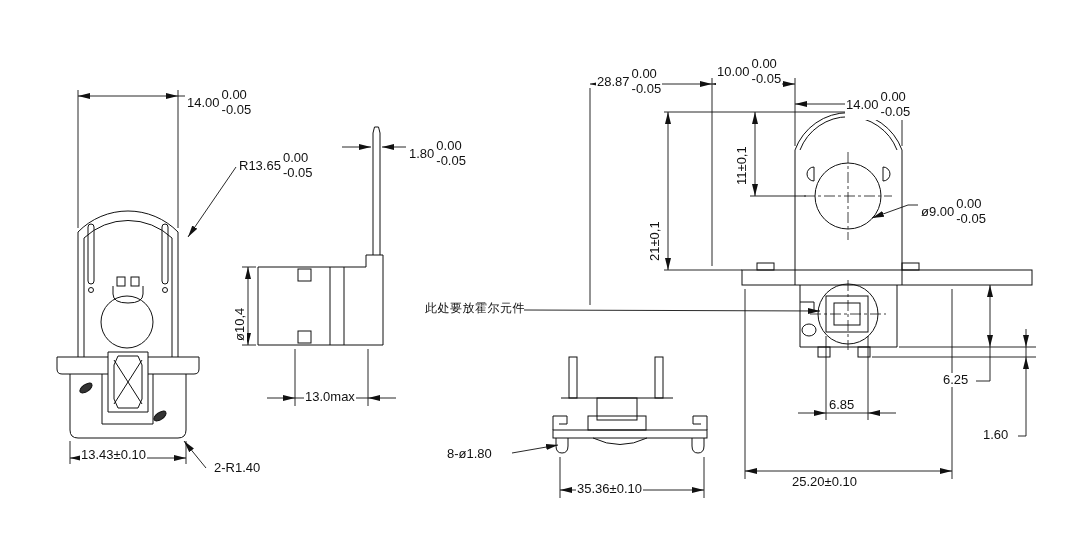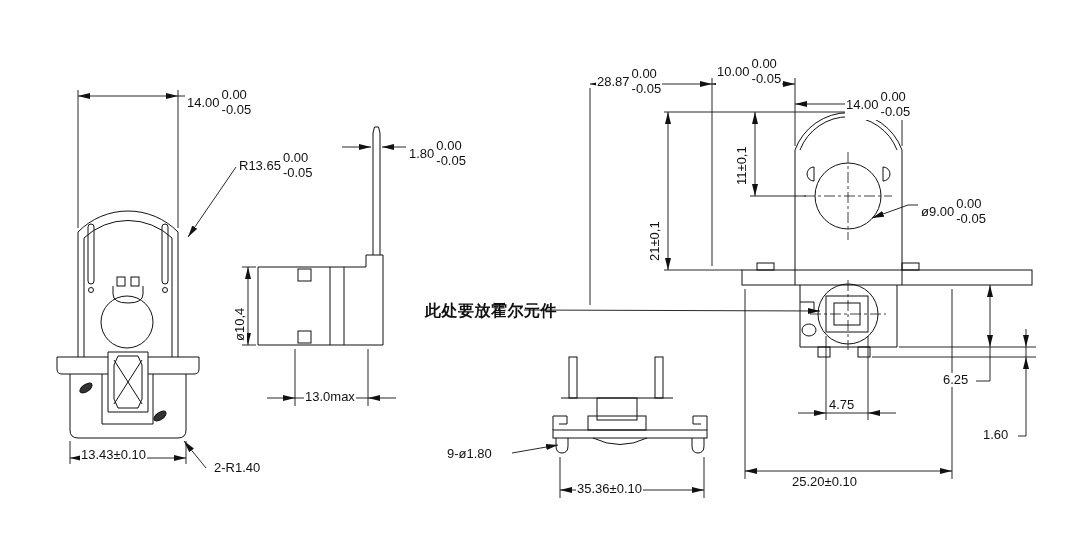--- a/index.html
+++ b/index.html
@@ -3,21 +3,21 @@
 <meta charset="utf-8">
 <style>
   html,body{margin:0;padding:0;background:#fff}
   .stage{position:relative;width:1080px;height:539px;background:#fff;
          font-family:"Liberation Sans",sans-serif;overflow:hidden}
   .stage svg{position:absolute;left:0;top:0}
   .dim{position:absolute;display:inline-flex;align-items:center;white-space:nowrap;
        font-size:13px;color:#111;background:#fff;padding:0 1px;line-height:1.1;z-index:2}
   .dim .tol{display:inline-flex;flex-direction:column;font-size:13px;line-height:1.15;margin-left:2px}
   .rot{transform:rotate(-90deg);transform-origin:0 0}
-  .note{font-weight:bold;font-size:16px;letter-spacing:.5px;background:transparent}
+  .note{font-weight:normal;font-size:12px;letter-spacing:.5px;background:transparent}
 </style>
 </head>
 <body>
 
 <div class="stage">
 
   <svg width="1080" height="539" viewBox="0 0 1080 539">
     <defs>
       <marker id="ar" markerWidth="14" markerHeight="10" refX="12" refY="4" orient="auto-start-reverse" markerUnits="userSpaceOnUse">
         <path d="M0,1 L12,4 L0,7 Z" fill="#111"></path>
@@ -172,21 +172,21 @@
   <div class="dim" style="left:408px;top:139px">
     <span>1.80</span>
       <span class="tol">
         <span>0.00</span>
         <span>-0.05</span>
       </span>
   </div>
   <div class="dim rot" style="left:233px;top:342px">ø10,4</div>
   <div class="dim" style="left:304px;top:390px">13.0max</div>
 
-  <div class="dim" style="left:446px;top:447px">9-ø1.80</div>
+  <div class="dim" style="left:446px;top:447px">8-ø1.80</div>
   <div class="dim" style="left:576px;top:482px">35.36±0.10</div>
 
   <div class="dim" style="left:596px;top:67px">
     <span>28.87</span>
       <span class="tol">
         <span>0.00</span>
         <span>-0.05</span>
       </span>
   </div>
   <div class="dim" style="left:716px;top:57px">
@@ -206,18 +206,18 @@
   <div class="dim rot" style="left:735px;top:186px">11±0,1</div>
   <div class="dim rot" style="left:648px;top:262px">21±0,1</div>
   <div class="dim" style="left:920px;top:197px">
     <span>ø9.00</span>
       <span class="tol">
         <span>0.00</span>
         <span>-0.05</span>
       </span>
   </div>
   <div class="dim note" style="left:424px;top:302px">此处要放霍尔元件</div>
-  <div class="dim" style="left:828px;top:398px">4.75</div>
+  <div class="dim" style="left:828px;top:398px">6.85</div>
   <div class="dim" style="left:942px;top:373px">6.25</div>
   <div class="dim" style="left:982px;top:428px">1.60</div>
   <div class="dim" style="left:791px;top:475px">25.20±0.10</div>
 
 </div>
 
 </body></html>

